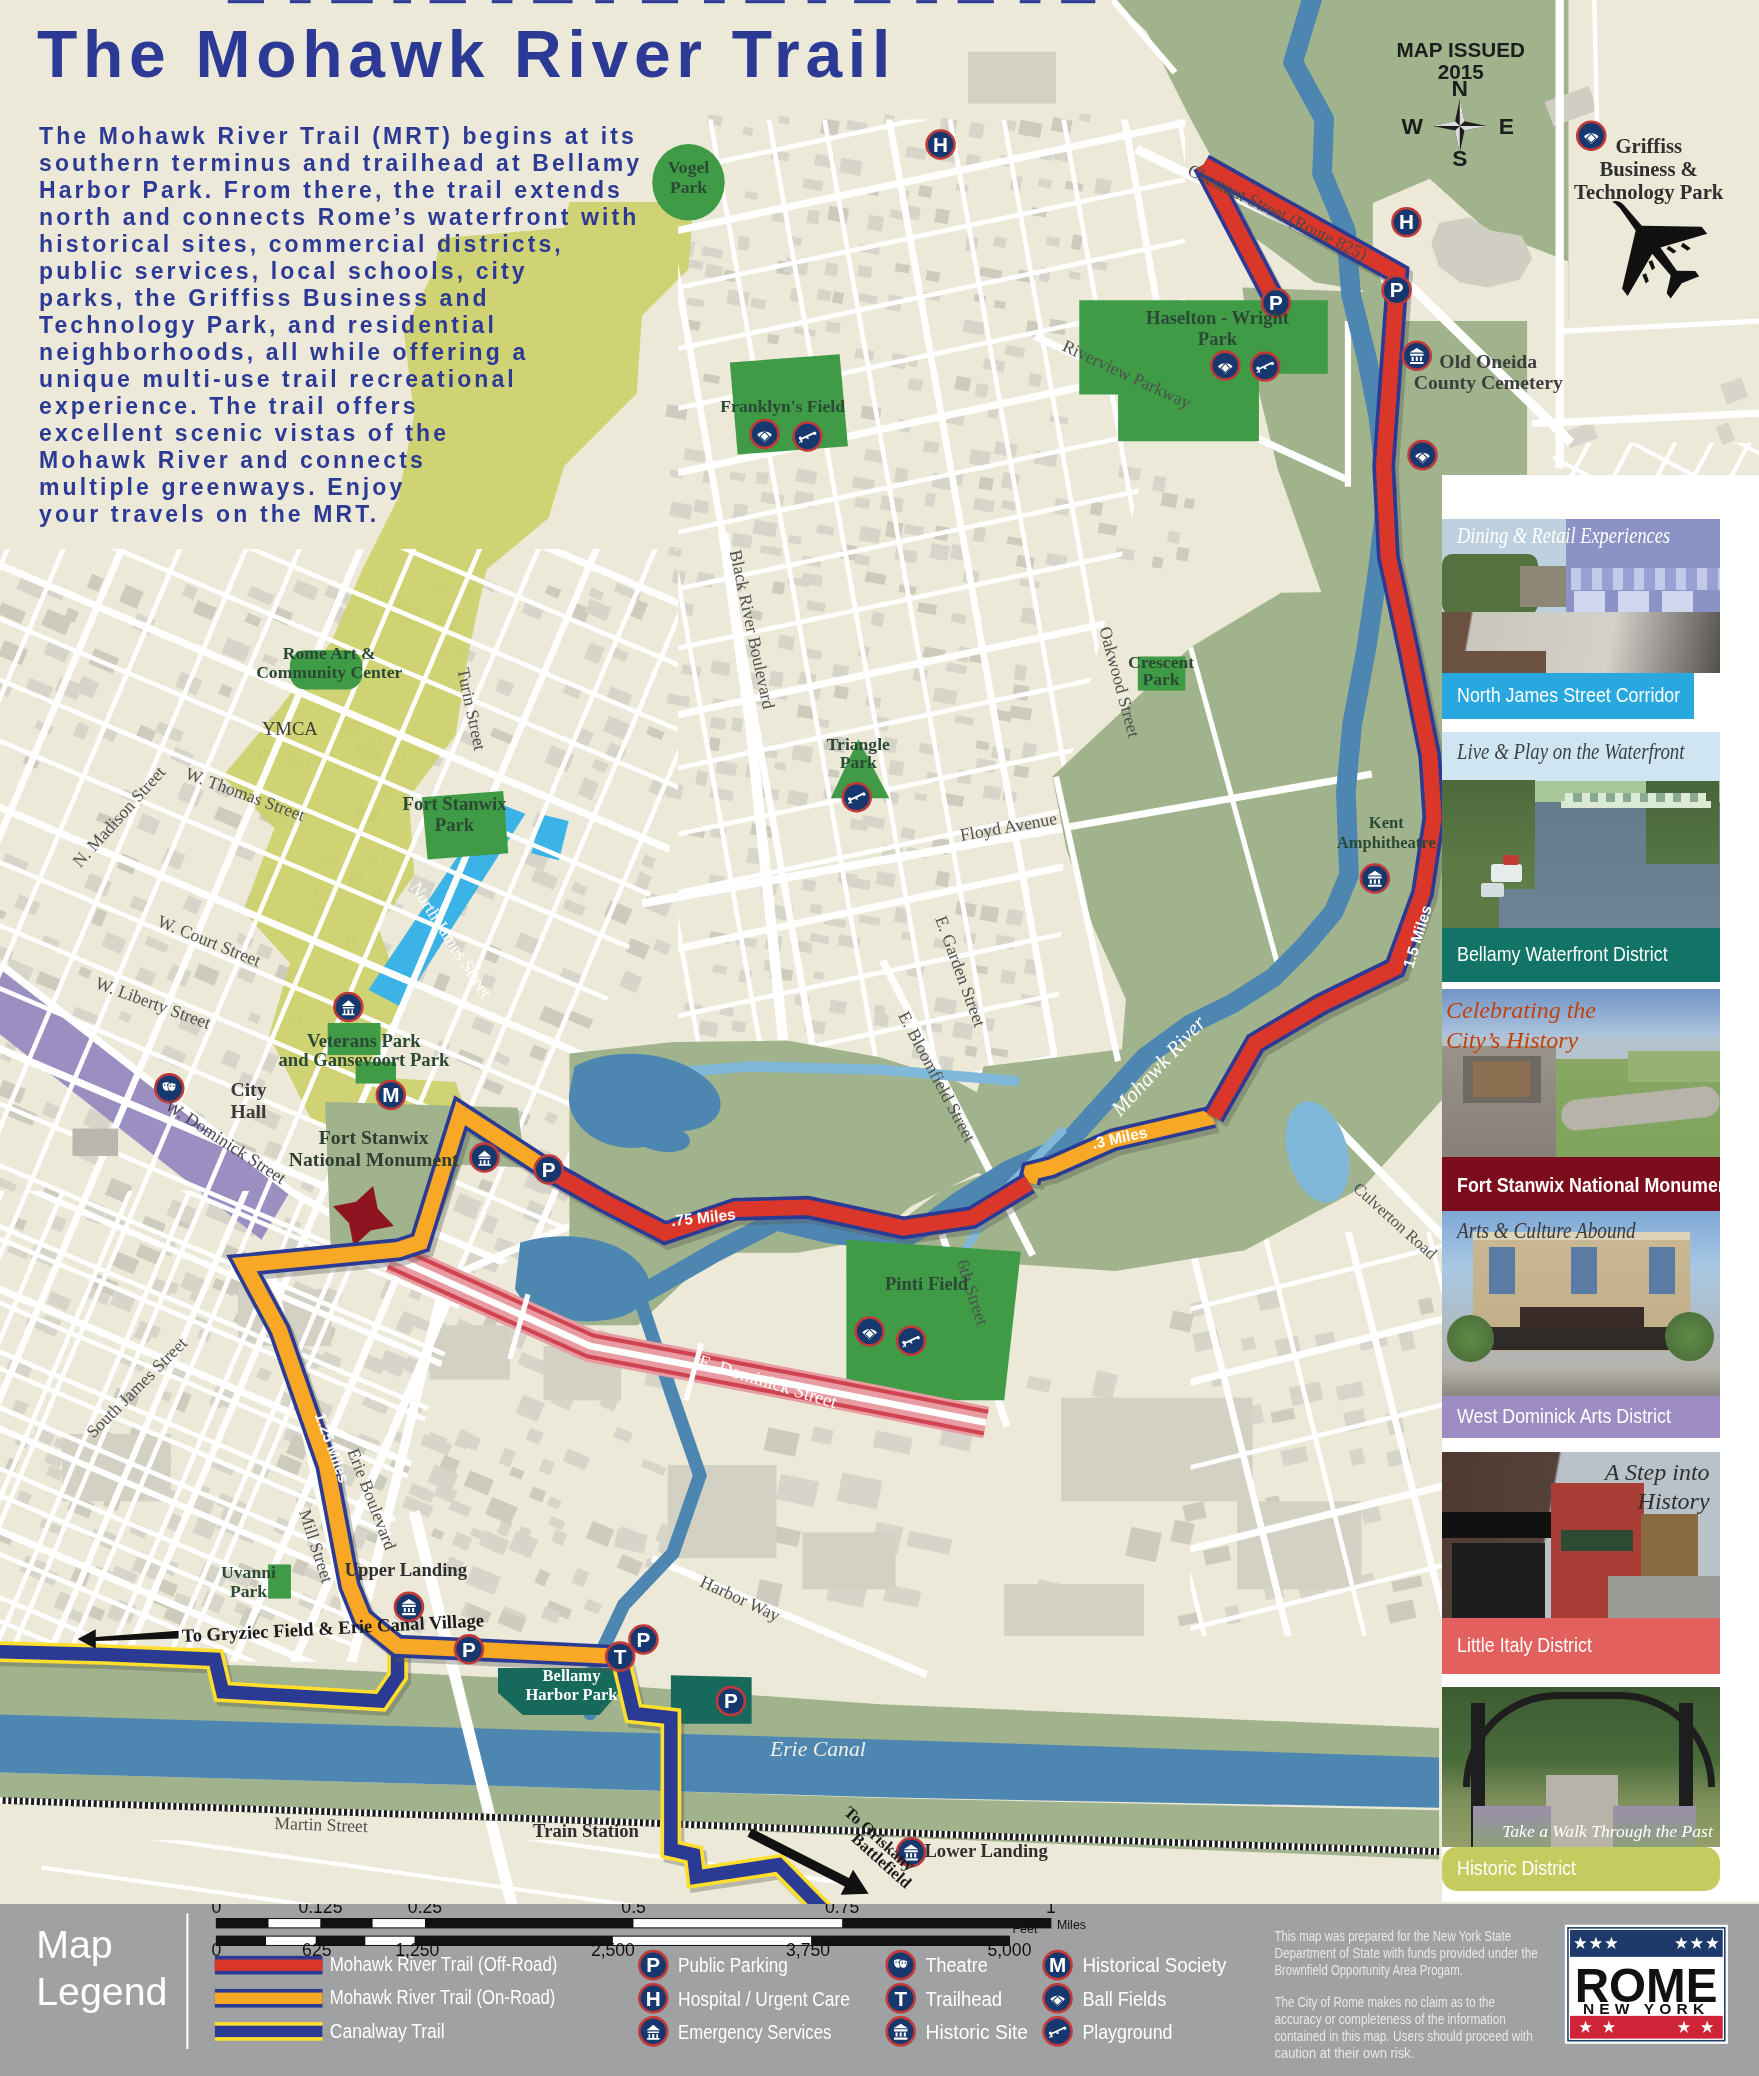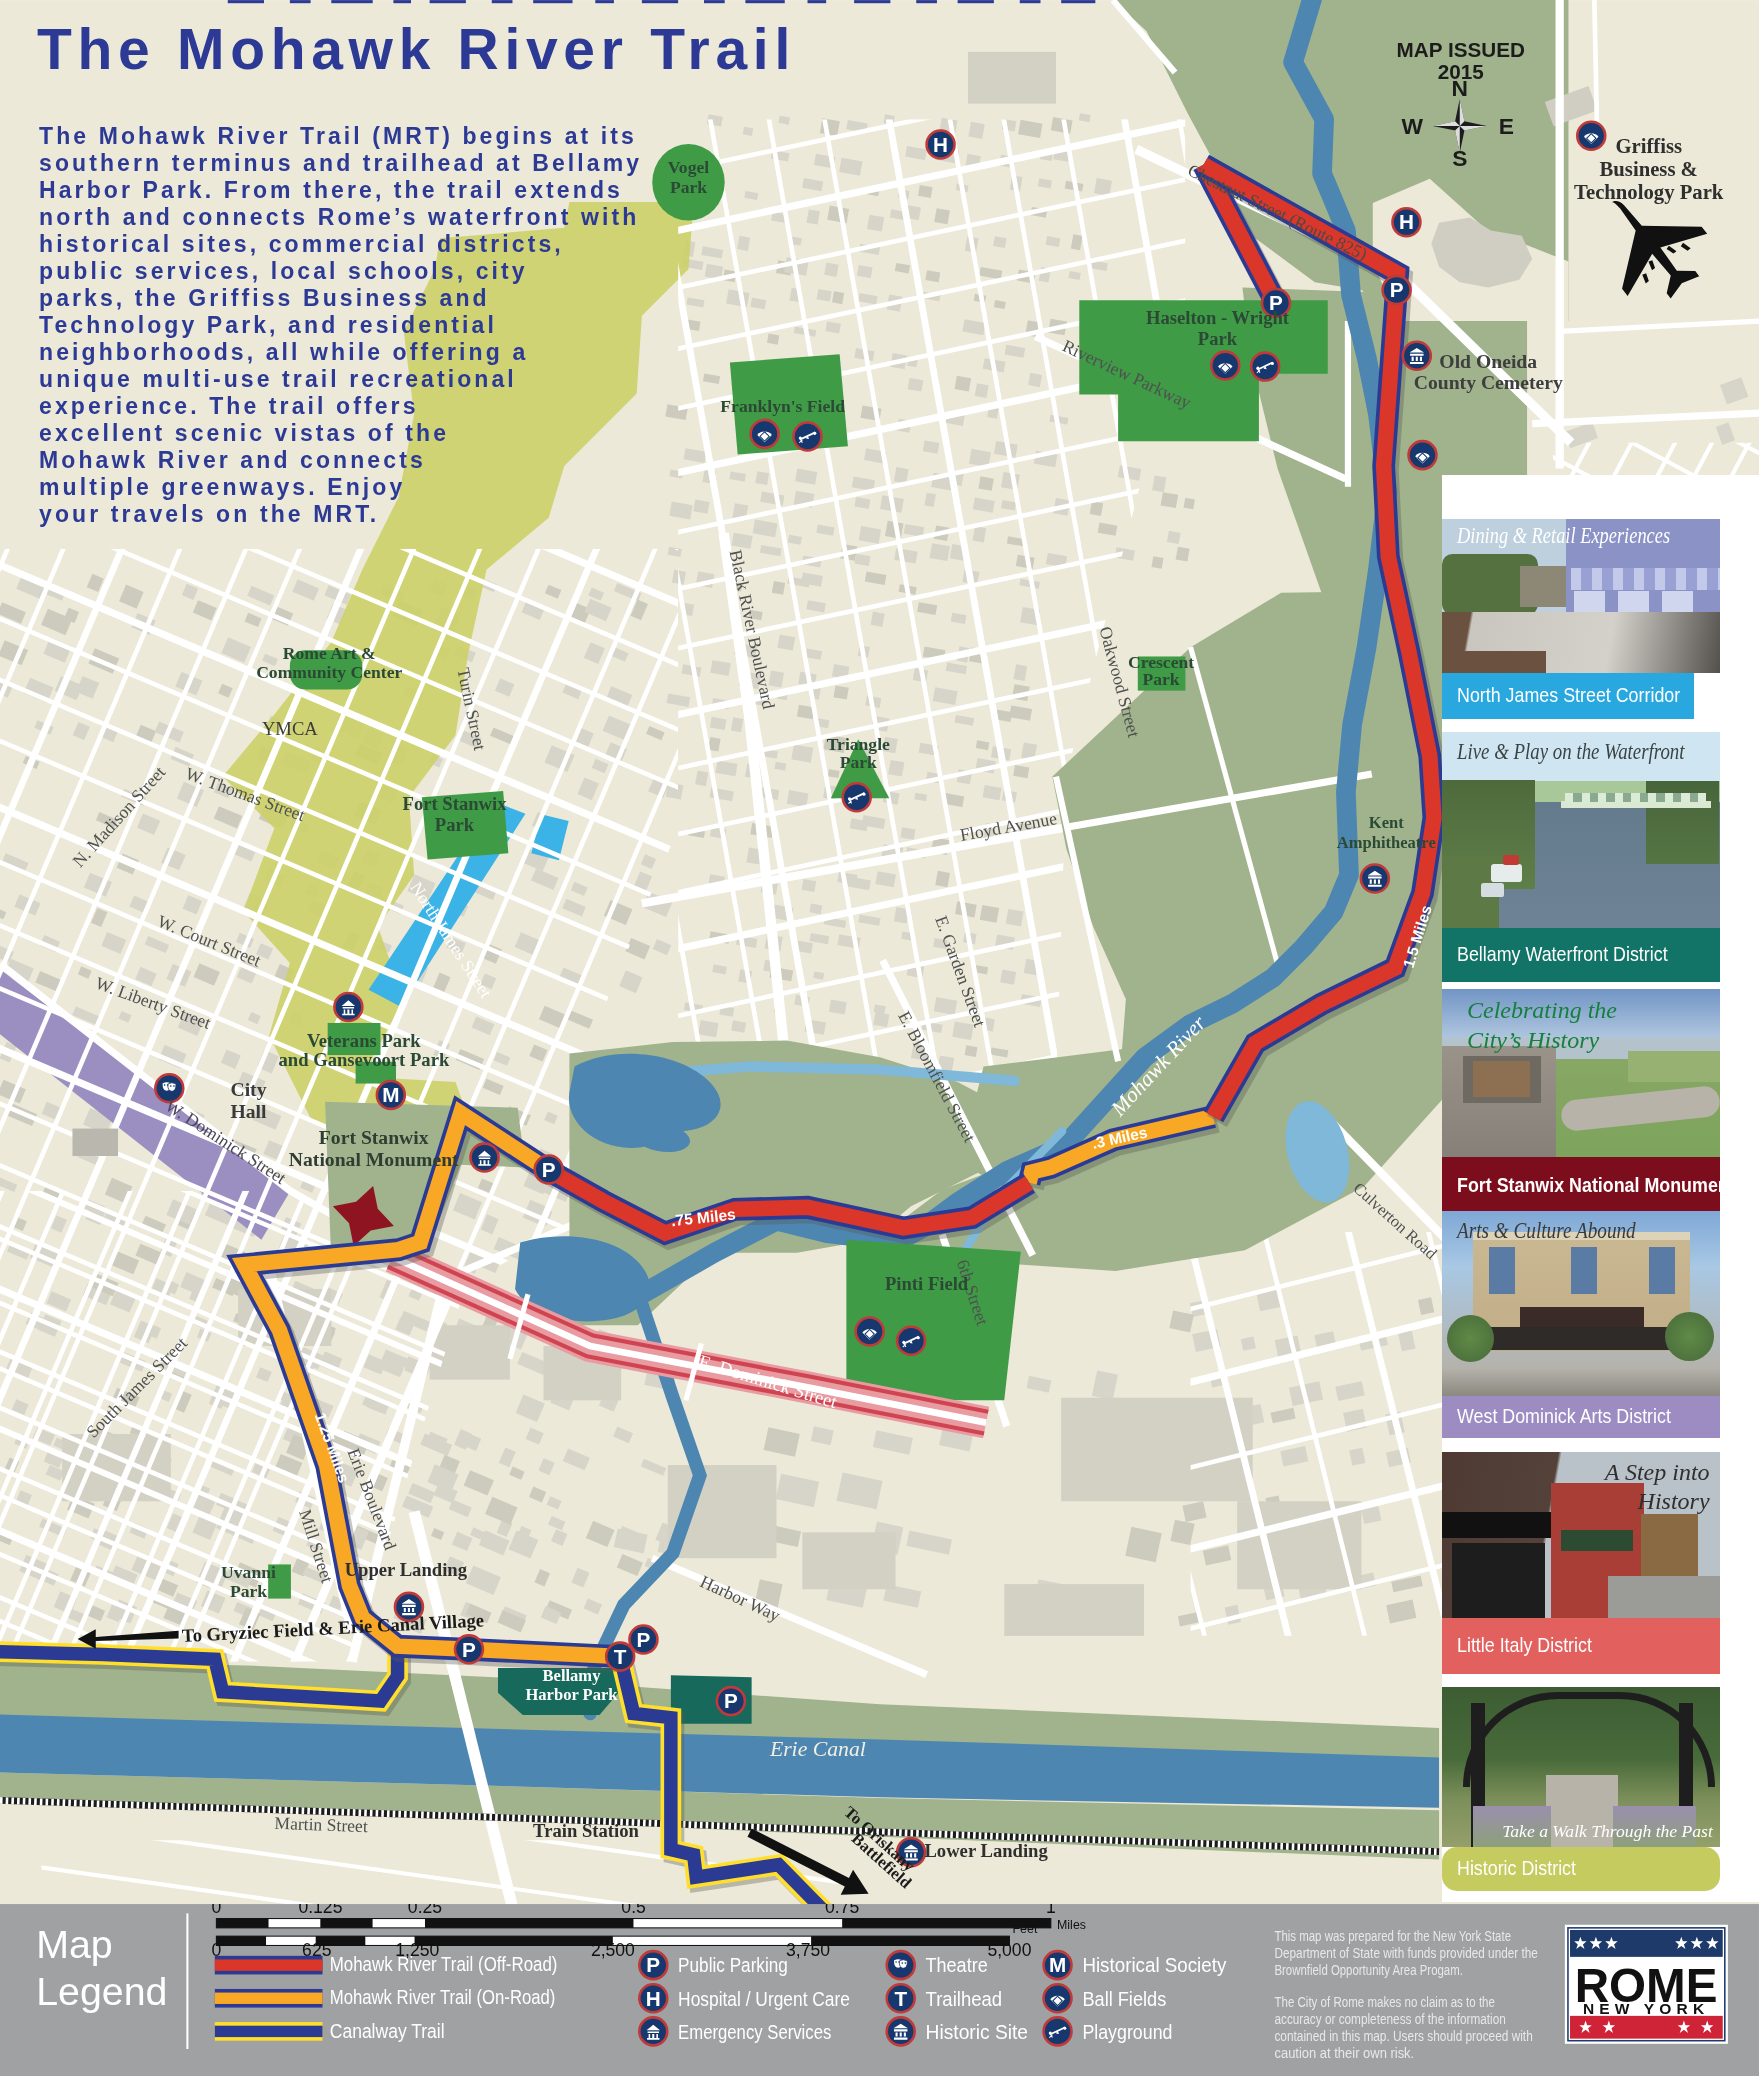--- a/index.html
+++ b/index.html
@@ -1512,21 +1512,21 @@
       <rect x="1240" y="0" width="70" height="6" fill="#2c3a95"></rect>
       <rect x="1360" y="0" width="40" height="6" fill="#2c3a95"></rect>
       <rect x="1440" y="0" width="76" height="6" fill="#2c3a95"></rect>
       <rect x="1560" y="0" width="36" height="6" fill="#2c3a95"></rect>
       <rect x="1650" y="0" width="70" height="6" fill="#2c3a95"></rect>
       <rect x="1770" y="0" width="40" height="6" fill="#2c3a95"></rect>
       <rect x="1850" y="0" width="70" height="6" fill="#2c3a95"></rect>
       <rect x="1970" y="0" width="40" height="6" fill="#2c3a95"></rect>
       <rect x="2050" y="0" width="66" height="6" fill="#2c3a95"></rect>
     </svg>
-<div style="position:absolute;left:37px;top:15.5px;font-family:'Liberation Sans',sans-serif;font-weight:bold;font-size:57px;color:#2c3a95;letter-spacing:5.7px;white-space:nowrap;">The Mohawk River Trail</div>
+<div style="position:absolute;left:37px;top:15.5px;font-family:'Liberation Sans',sans-serif;font-weight:bold;font-size:66px;color:#2c3a95;letter-spacing:5.7px;white-space:nowrap;">The Mohawk River Trail</div>
     <div style="position:absolute;left:39px;top:123px;font-family:'Liberation Sans',sans-serif;font-weight:bold;font-size:23px;line-height:27px;letter-spacing:3.1px;color:#2c3a95;">The Mohawk River Trail (MRT) begins at its<br>southern terminus and trailhead at Bellamy<br>Harbor Park.  From there, the trail extends<br>north and connects Rome’s waterfront with<br>historical sites, commercial districts,<br>public services, local schools, city<br>parks, the Griffiss Business and<br>Technology Park, and residential<br>neighborhoods, all while offering a<br>unique multi-use trail recreational<br>experience.  The trail offers<br>excellent scenic vistas of the<br>Mohawk River and connects<br>multiple greenways. Enjoy<br>your travels on the MRT.</div>
 <div style="position:absolute;left:1442px;top:475px;width:318px;height:1427px;background:#fff;"></div>
     <div style="position:absolute;left:1442px;top:519px;width:278px;height:199px;">
       <div style="position:absolute;left:0;top:0;width:278px;height:154px;overflow:hidden;">
         <div style="position:absolute;inset:0;background:#bed0de;"></div>
         <div style="position:absolute;left:0;top:35px;width:96px;height:61px;background:#55713f;border-radius:10.4px;"></div>
         <div style="position:absolute;left:78px;top:47px;width:62px;height:41px;background:#8d8876;"></div>
         <div style="position:absolute;left:124px;top:0;width:154px;height:140px;background:#8b93c6;"></div>
         <div style="position:absolute;left:129px;top:49px;width:149px;height:22px;background:repeating-linear-gradient(90deg,#c3c9e8 0 10.4px,#99a1d4 10.4px 21px);"></div>
         <div style="position:absolute;left:132px;top:72px;width:31px;height:26px;background:#cfd6ee;"></div>
@@ -1562,21 +1562,21 @@
     </div>
     <div style="position:absolute;left:1442px;top:989px;width:278px;height:210px;">
       <div style="position:absolute;left:0;top:0;width:278px;height:168px;overflow:hidden;">
         <div style="position:absolute;inset:0;background:linear-gradient(#7195c5 0%,#c7d8e8 40%,#88a765 41%,#7da45c 100%);"></div>
         <div style="position:absolute;left:0;top:49px;width:278px;height:21px;background:#b4c2cc;"></div>
         <div style="position:absolute;left:0;top:57px;width:114px;height:111px;background:linear-gradient(#9a938a,#878078);"></div>
         <div style="position:absolute;left:21px;top:67px;width:78px;height:47px;background:#6e6a62;"></div>
         <div style="position:absolute;left:31px;top:72px;width:57px;height:36px;background:#8d6f52;"></div>
         <div style="position:absolute;left:119px;top:104px;width:159px;height:31px;background:#b7b3a9;transform:rotate(-6deg);border-radius:21px;"></div>
         <div style="position:absolute;left:186px;top:62px;width:92px;height:31px;background:#97b173;"></div>
-        <div style="position:absolute;left:25px;top:6.2px;color:#15803d;font-family:'Liberation Serif',serif;font-style:italic;font-size:24px;line-height:1.25;">Celebrating the<br>City’s History</div>
+        <div style="position:absolute;left:4px;top:6.2px;color:#c2410c;font-family:'Liberation Serif',serif;font-style:italic;font-size:24px;line-height:1.25;">Celebrating the<br>City’s History</div>
       </div>
       <div style="position:absolute;left:0;top:168px;width:278px;height:58px;background:#7c0d1d;font-weight:bold;">
         <div style="position:absolute;left:14.5px;top:50%;transform:translateY(-54%) scaleX(0.85);transform-origin:left center;font-size:21px;white-space:nowrap;color:#fff;font-family:'Liberation Sans',sans-serif;">Fort Stanwix National Monument</div>
       </div>
     </div>
     <div style="position:absolute;left:1442px;top:1211px;width:278px;height:227px;">
       <div style="position:absolute;left:0;top:0;width:278px;height:185px;overflow:hidden;">
         <div style="position:absolute;inset:0;background:linear-gradient(#7fa8d6 0%,#a8c8e4 30%,#b5b2ab 85%,#8b8880 100%);"></div>
         <div style="position:absolute;left:31px;top:21px;width:217px;height:119px;background:linear-gradient(#cab893,#c0ad87);"></div>
         <div style="position:absolute;left:31px;top:21px;width:217px;height:8.3px;background:#ddd3b8;"></div>

